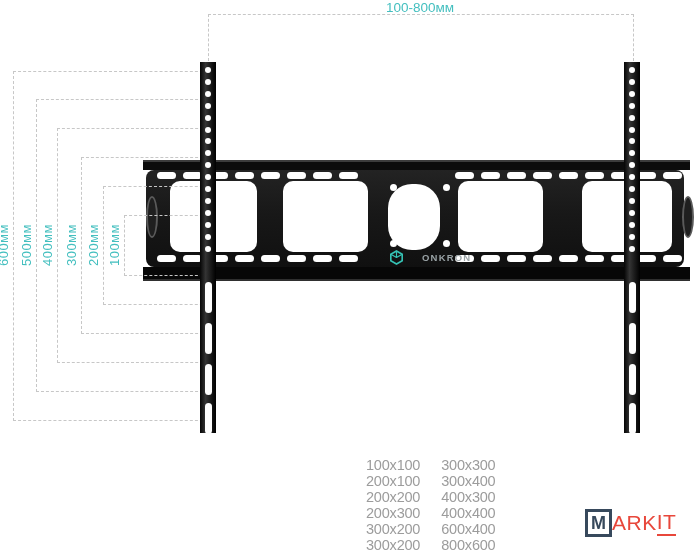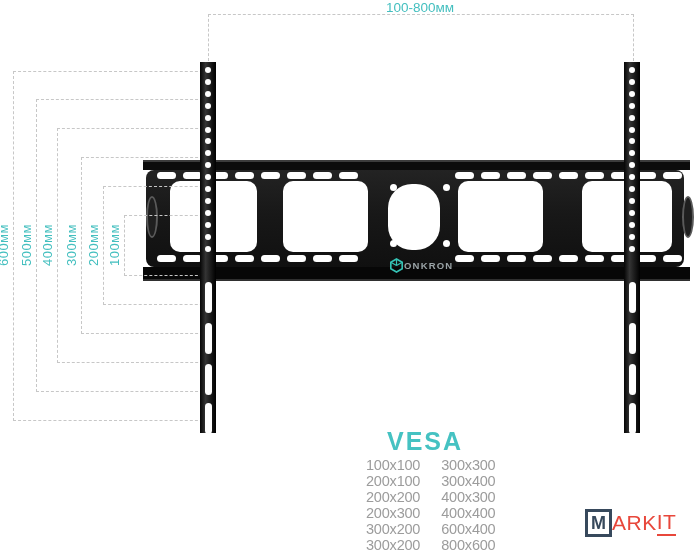--- a/index.html
+++ b/index.html
@@ -30,21 +30,21 @@
   .small-hole{position:absolute;width:7px;height:7px;border-radius:50%;background:#fff;z-index:3;}
   .plate-slot{position:absolute;height:7px;border-radius:3.5px;background:#fff;z-index:3;}
 
   
   .rail{position:absolute;top:62px;width:16px;height:371px;z-index:8;
         background:linear-gradient(90deg,#050505,#343434 35%,#1b1b1b 65%,#000);}
   .rail-hole{position:absolute;left:5px;width:6px;height:6px;border-radius:50%;background:#fdfdfd;}
   .rail-slot{position:absolute;left:4.5px;width:7px;height:31px;border-radius:4px;background:#fdfdfd;}
 
   
-  #onkron-logo{left:390px;top:250px;z-index:9;display:flex;align-items:center;gap:1px;margin-top:8px;}
+  #onkron-logo{left:390px;top:250px;z-index:9;display:flex;align-items:center;gap:19px;}
   #onkron-text{color:#9aa3a6;font-size:9.5px;font-weight:bold;letter-spacing:1.2px;}
 
   
   #vesa-title{left:360px;top:427px;width:130px;text-align:center;color:#45c2c2;
               font-size:25px;font-weight:bold;letter-spacing:2px;z-index:5;}
   #vesa-table{left:366px;top:457px;display:grid;grid-template-columns:max-content max-content;
               column-gap:21px;line-height:16px;font-size:14.5px;color:#9c9c9c;
               letter-spacing:-.2px;z-index:5;}
 
   
@@ -182,21 +182,20 @@
         <div class="rail-hole" style="top: 159.7px;"></div>
         <div class="rail-hole" style="top: 171.6px;"></div>
         <div class="rail-hole" style="top: 183.5px;"></div>
         <div class="rail-slot" style="top: 220px;"></div>
         <div class="rail-slot" style="top: 261px;"></div>
         <div class="rail-slot" style="top: 302px;"></div>
         <div class="rail-slot" style="top: 341px;"></div>
       </div>
     </div>
 
-  <div class="abs" id="vesa-title">VESA</div>
   <div class="abs" id="vesa-table">
       <span>100x100</span>
       <span>300x300</span>
       <span>200x100</span>
       <span>300x400</span>
       <span>200x200</span>
       <span>400x300</span>
       <span>200x300</span>
       <span>400x400</span>
       <span>300x200</span>

